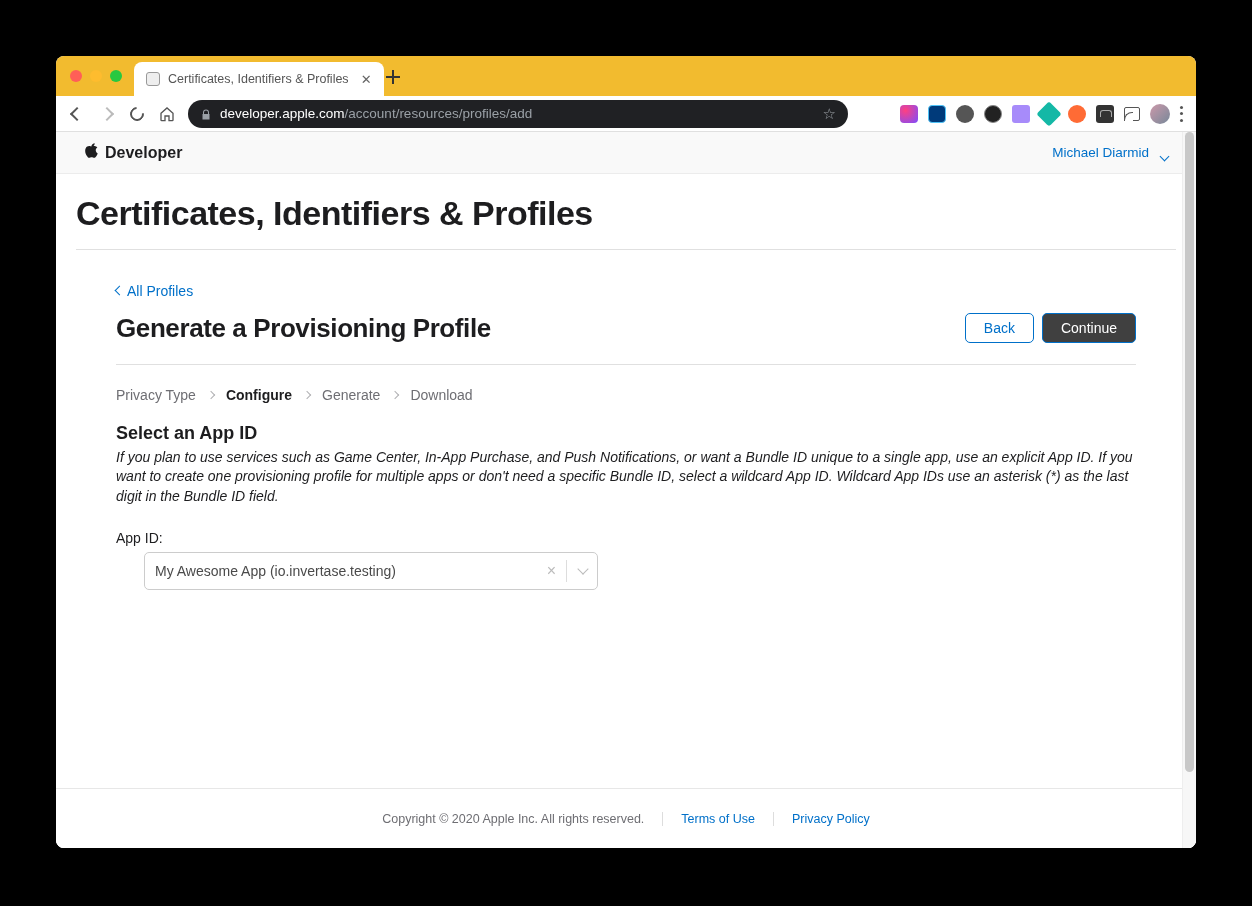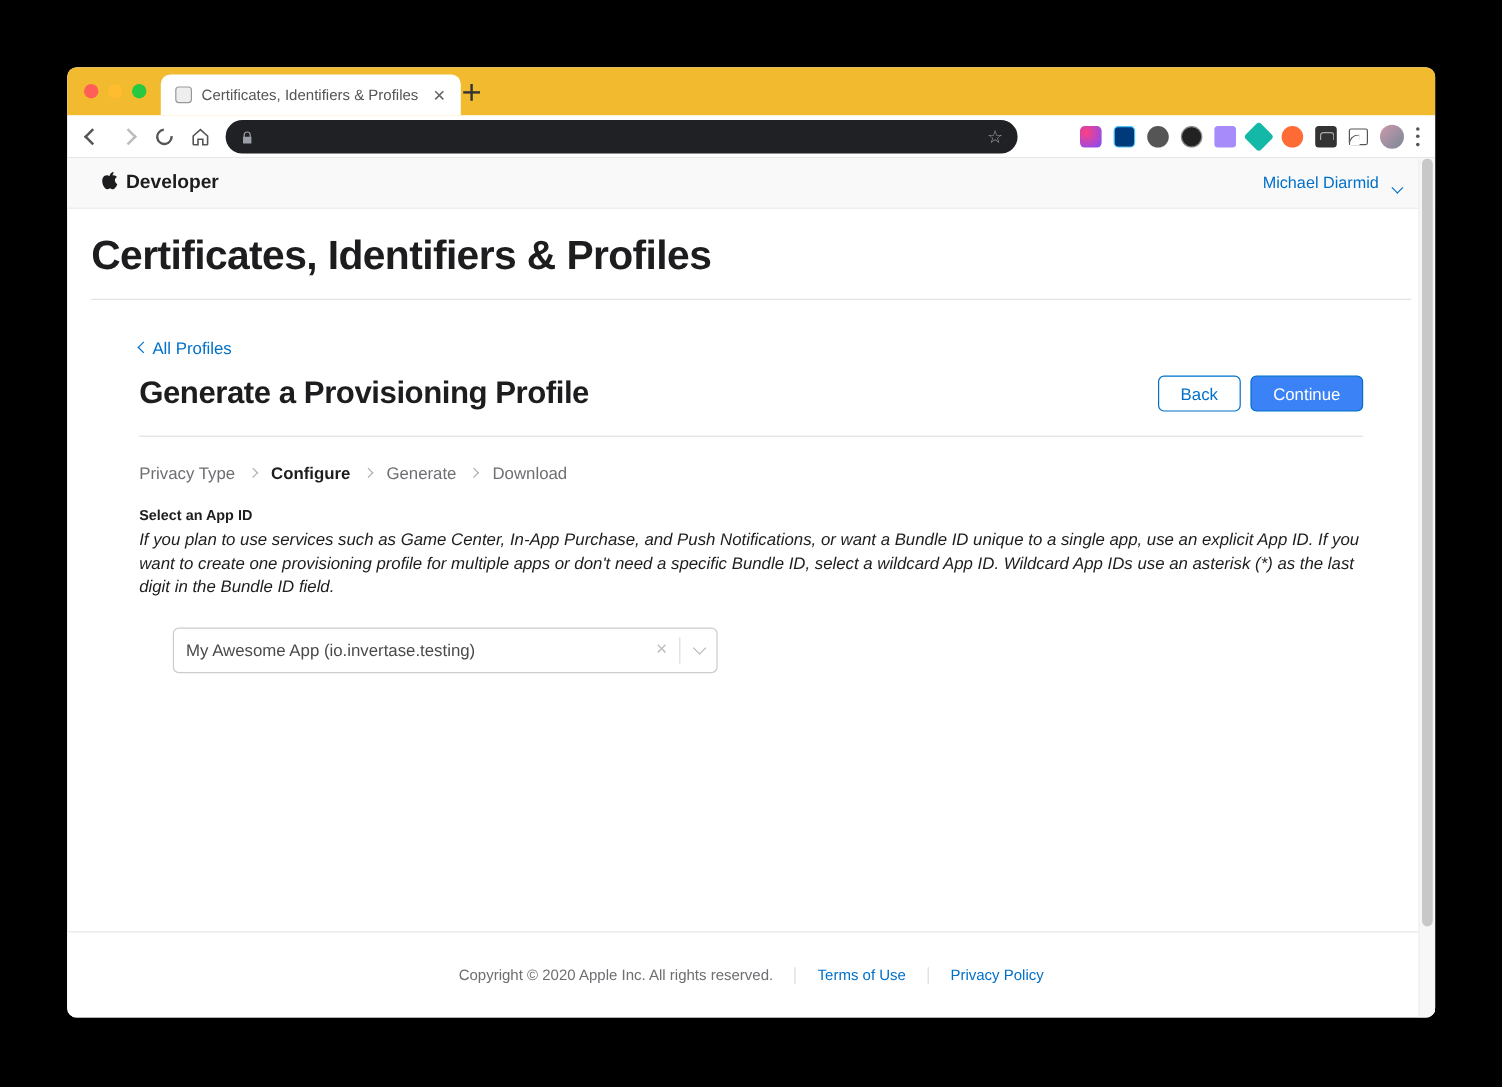--- a/index.html
+++ b/index.html
@@ -66,37 +66,37 @@
 
 .inner { padding: 30px 40px 0 40px; }
 .back-link { color: #0070c9; font-size: 14px; display: inline-flex; align-items: center; gap: 4px; cursor: pointer; text-decoration: none; }
 .back-chev { width: 7px; height: 7px; border-left: 1.5px solid #0070c9; border-bottom: 1.5px solid #0070c9; transform: rotate(45deg); }
 
 .sub-header { display: flex; align-items: center; margin-top: 14px; padding-bottom: 20px; border-bottom: 1px solid #e0e0e0; }
 .sub-title { font-size: 26px; font-weight: 700; color: #1d1d1f; letter-spacing: -0.4px; }
 .buttons { margin-left: auto; display: flex; gap: 8px; }
 .btn { height: 30px; padding: 10px 18px; border-radius: 5px; font-size: 14px; cursor: pointer; display: flex; align-items: center; }
 .btn-back { background: #fff; border: 1px solid #0070c9; color: #0070c9; }
-.btn-continue { background: #3b82f6; border: 1px solid #0070c9; color: #fff; }
+.btn-continue { background: #404040; border: 1px solid #0070c9; color: #fff; }
 
 .crumbs { display: flex; align-items: center; gap: 12px; font-size: 14px; color: #6e6e73; padding: 22px 0 20px 0; }
 .crumbs .sep { width: 6px; height: 6px; border-right: 1.5px solid #b0b0b3; border-top: 1.5px solid #b0b0b3; transform: rotate(45deg); }
 .crumbs .active { color: #1d1d1f; font-weight: 600; }
 
-.section-label { font-size: 12px; font-weight: 600; color: #1d1d1f; margin-bottom: 4px; }
+.section-label { font-size: 18px; font-weight: 600; color: #1d1d1f; margin-bottom: 4px; }
 .section-desc { font-size: 14px; color: #1d1d1f; line-height: 1.4; margin-bottom: 24px; font-style: italic; }
 
 .field-label { font-size: 14px; color: #1d1d1f; margin-bottom: 6px; }
 .select-wrap { width: 454px; height: 38px; border: 1px solid #ccc; border-radius: 5px; display: flex; align-items: center; padding: 0 10px; font-size: 14px; color: #4a4a4a; cursor: pointer; position: relative; margin-left: 28px; }
 .select-value { flex: 1; }
 .select-clear { color: #bbb; font-size: 16px; padding: 0 10px; cursor: pointer; }
 .select-arrow-wrap { border-left: 1px solid #ddd; padding-left: 12px; height: 22px; display: flex; align-items: center; }
 .select-arrow { width: 8px; height: 8px; border-right: 1.5px solid #bbb; border-bottom: 1.5px solid #bbb; transform: rotate(45deg); margin-top: -4px; }
 
-.footer { position: absolute; bottom: 0; left: 0; right: 0; height: 72px; border-top: 1px solid #e7e7e7; display: flex; align-items: center; justify-content: center; gap: 18px; font-size: 12.5px; background: #fff; }
+.footer { position: absolute; bottom: 0; left: 0; right: 0; height: 60px; border-top: 1px solid #e7e7e7; display: flex; align-items: center; justify-content: center; gap: 18px; font-size: 12.5px; background: #fff; }
 .copyright { color: #6e6e73; }
 .foot-link { color: #0070c9; cursor: pointer; }
 .divider { width: 1px; height: 14px; background: #ddd; }
 
 .scrollbar-track { position: absolute; right: 0; top: 0; width: 14px; height: 100%; background: #f7f7f7; border-left: 1px solid #eee; }
 .scrollbar-thumb { position: absolute; right: 2px; top: 0; width: 9px; height: 640px; background: #c8c8c8; border-radius: 5px; }
 </style>
 </head>
 <body>
 
@@ -130,20 +130,21 @@
       <svg viewBox="0 0 24 24" fill="none" stroke="#555" stroke-width="2">
           <path d="M3 11l9-8 9 8v10a1 1 0 01-1 1h-5v-7h-6v7H4a1 1 0 01-1-1V11z"></path>
         </svg>
     </div>
     <div class="address">
       <span class="lock">
         <svg viewBox="0 0 24 24">
             <path d="M6 10V7a6 6 0 1112 0v3h1v11H5V10h1zm2 0h8V7a4 4 0 10-8 0v3z"></path>
           </svg>
       </span>
+      <span><span class="url-host">developer.apple.com</span><span class="url-path">/account/resources/profiles/add</span></span>
       <span class="star">☆</span>
     </div>
     <div class="ext-icons">
       <div class="ext ext1"></div>
       <div class="ext ext2"></div>
       <div class="ext ext3"></div>
       <div class="ext ext4"></div>
       <div class="ext ext5"></div>
       <div class="ext ext6"></div>
       <div class="ext ext7"></div>
@@ -200,20 +201,21 @@
           <span class="active">Configure</span>
           <span class="sep"></span>
           <span>Generate</span>
           <span class="sep"></span>
           <span>Download</span>
         </div>
 
         <div class="section-label">Select an App ID</div>
         <div class="section-desc">If you plan to use services such as Game Center, In-App Purchase, and Push Notifications, or want a Bundle ID unique to a single app, use an explicit App ID. If you want to create one provisioning profile for multiple apps or don't need a specific Bundle ID, select a wildcard App ID. Wildcard App IDs use an asterisk (*) as the last digit in the Bundle ID field.</div>
 
+        <div class="field-label">App ID:</div>
         <div class="select-wrap">
           <span class="select-value">My Awesome App (io.invertase.testing)</span>
           <span class="select-clear">×</span>
           <span class="select-arrow-wrap">
             <span class="select-arrow"></span>
           </span>
         </div>
       </div>
     </div>
 

